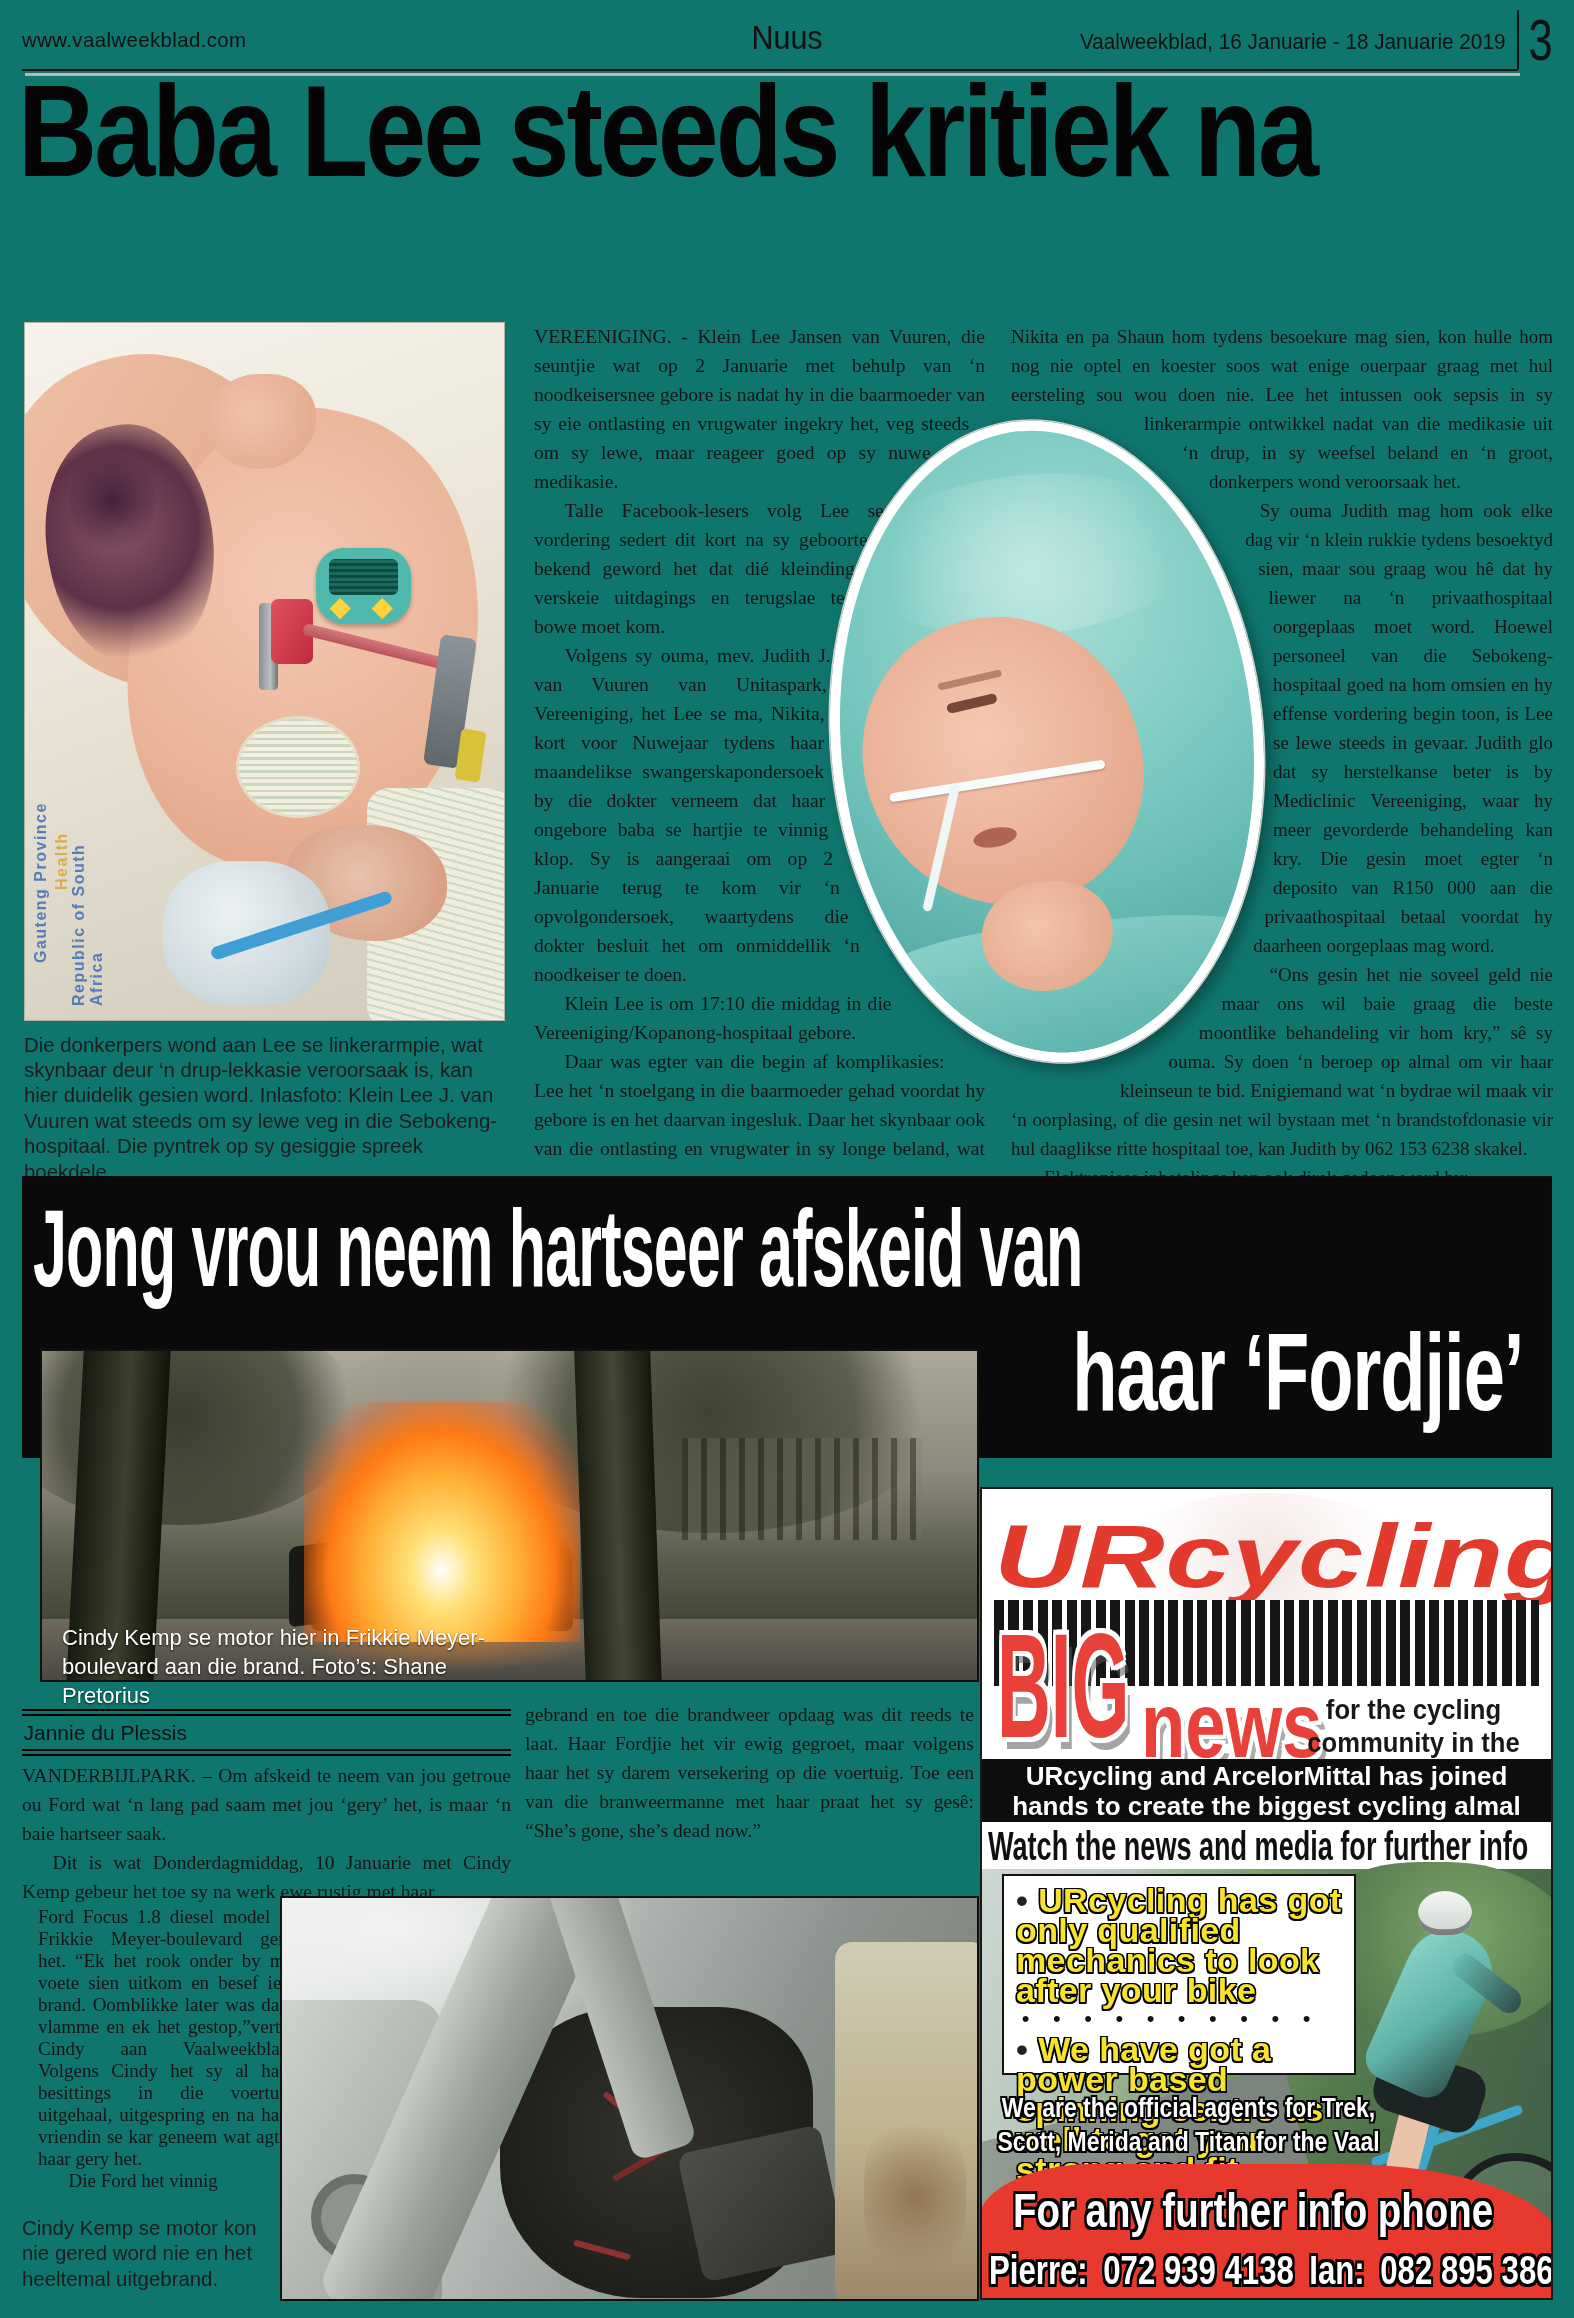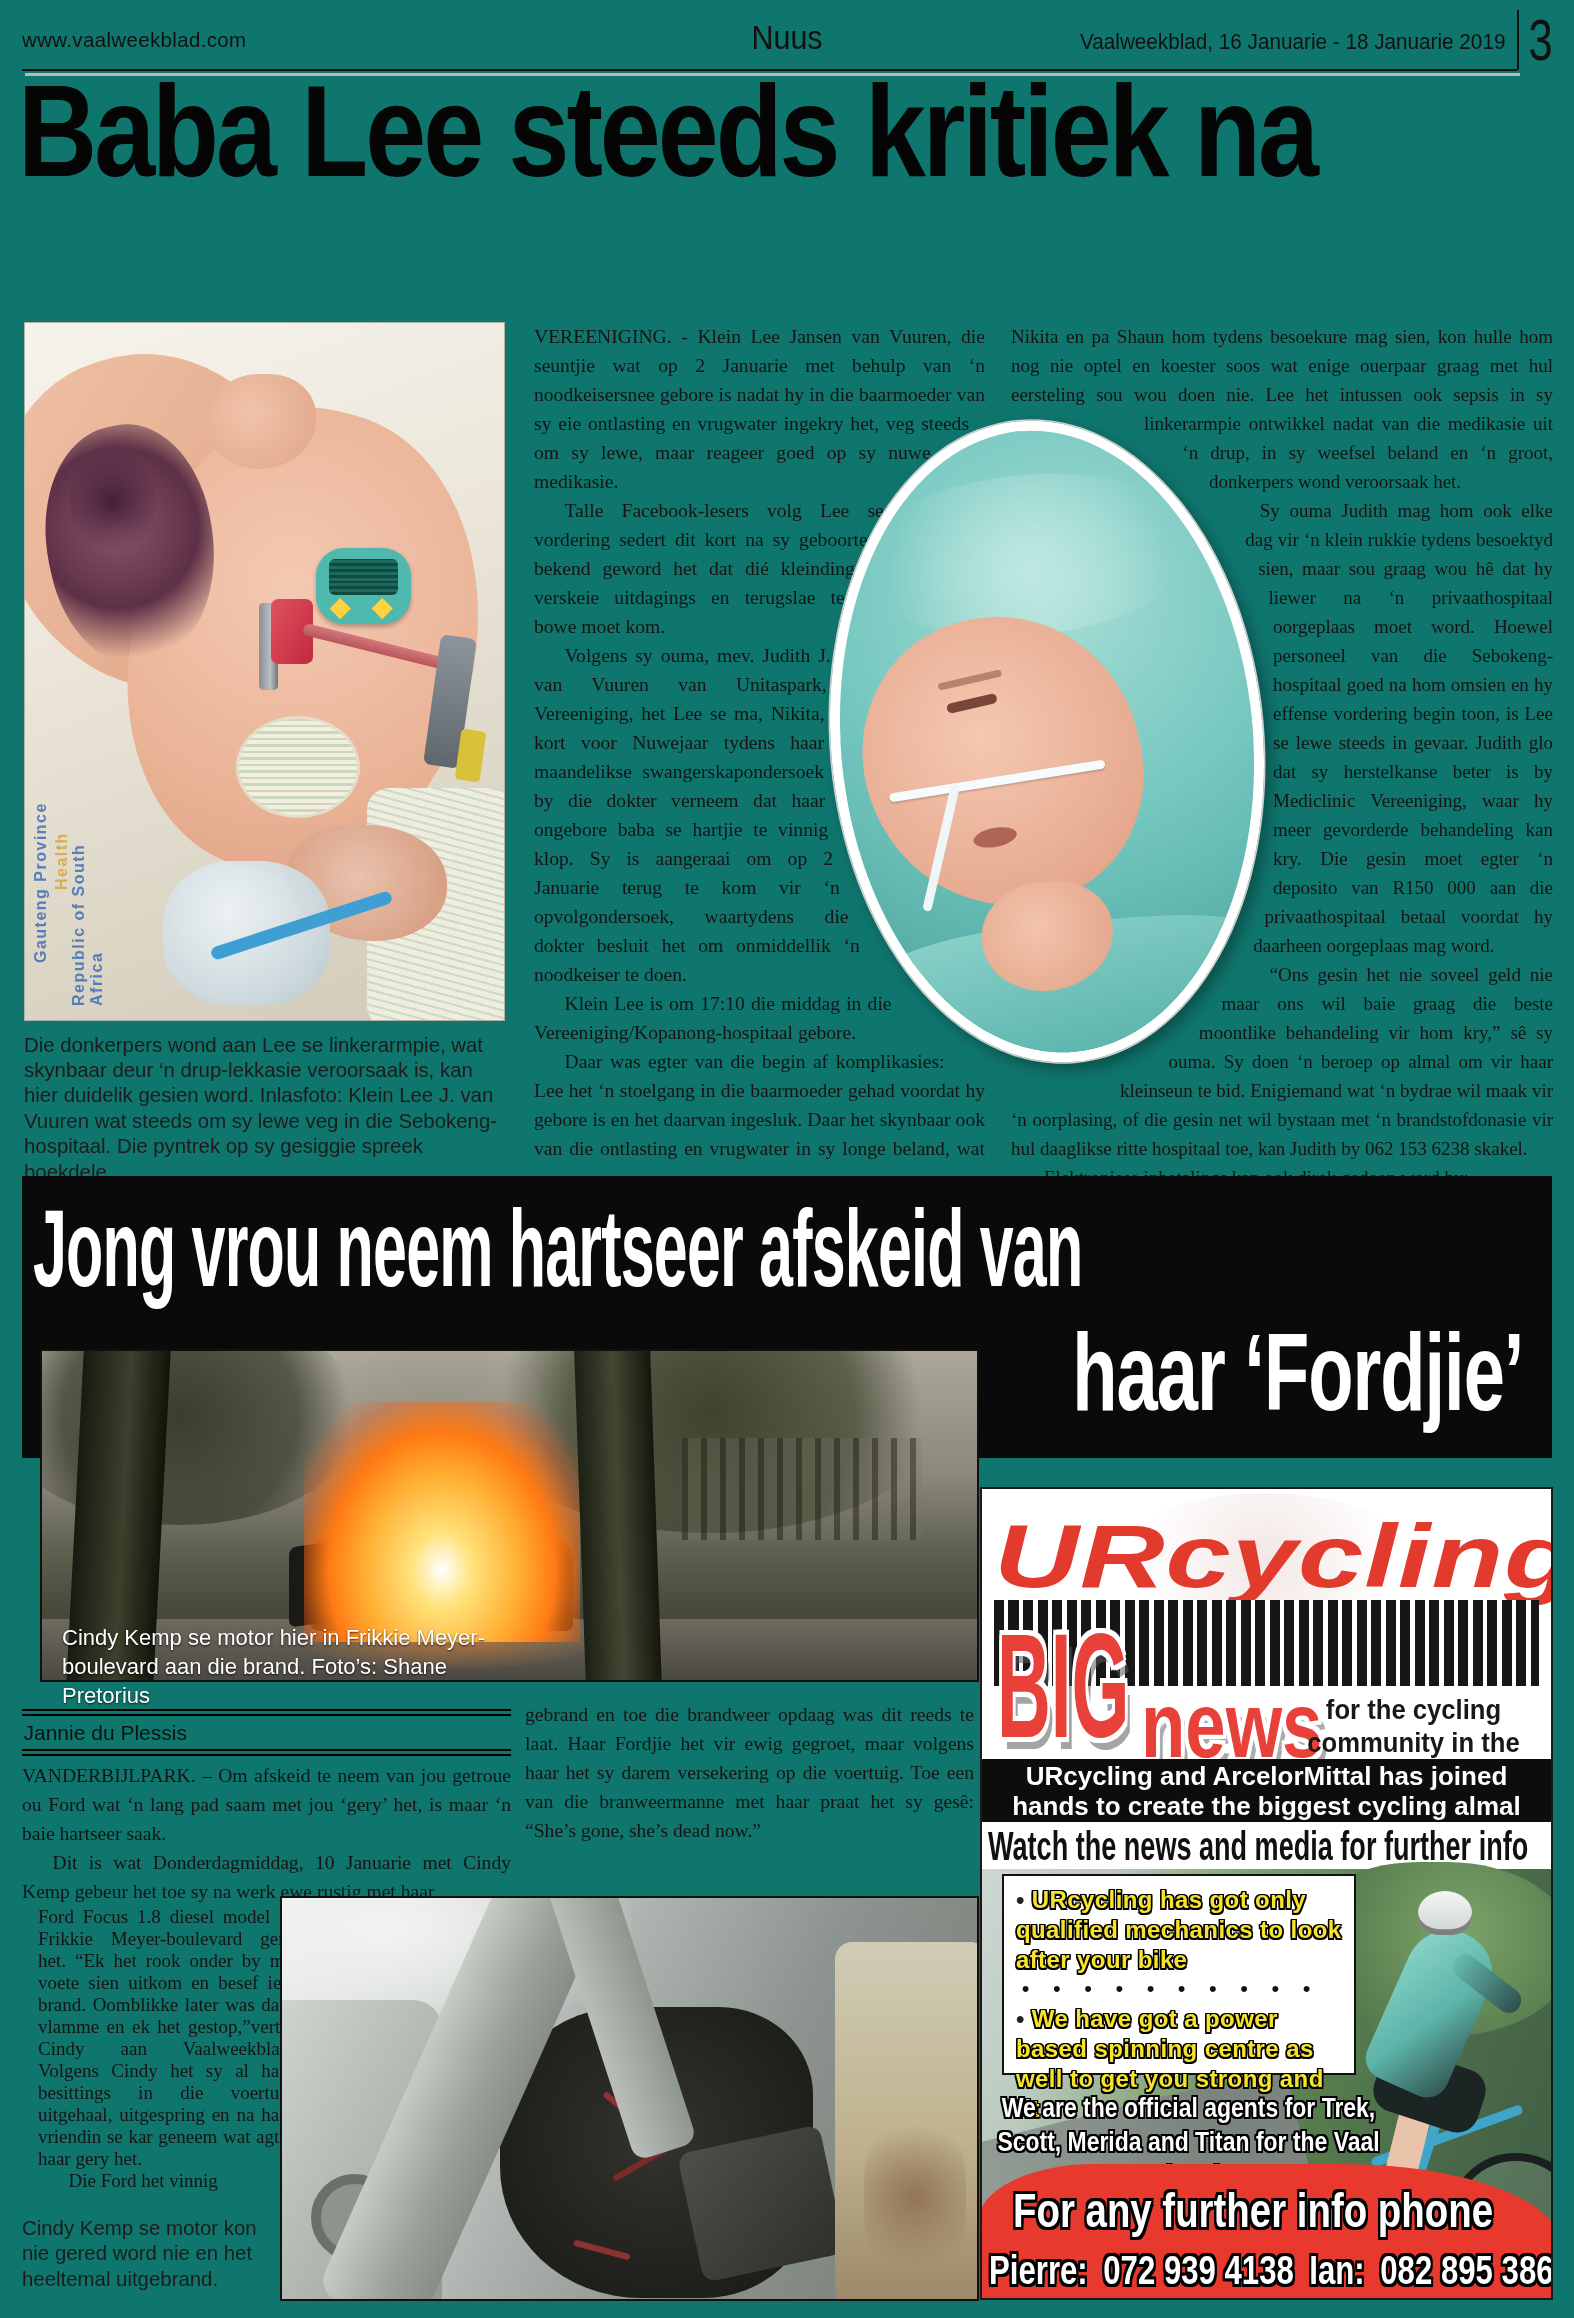--- a/index.html
+++ b/index.html
@@ -192,21 +192,21 @@
   .cy-shorts { left:393px; top:189px; width:109px; height:65px; border-radius:22px;
     background:#1d2424; transform:rotate(18deg); }
   .cy-arm { left:465px; top:102px; width:80px; height:25px; border-radius:13px;
     background:linear-gradient(90deg,#66bdb2,#2f4f4c); transform:rotate(38deg); }
   .cy-leg { left:407px; top:233px; width:32px; height:109px; border-radius:16px; background:#e9c4ab; transform:rotate(14deg); }
   .cy-frame1 { left:385px; top:262px; width:160px; height:10.2px; background:#3fa6c9; transform:rotate(-20deg); border-radius:5.1px; }
   .cy-frame2 { left:436px; top:240px; width:10.2px; height:109px; background:#3fa6c9; transform:rotate(18deg); border-radius:5.1px; }
   .cy-wheel1 { left:465px; top:284px; width:138px; height:138px; border-radius:50%; border:8.7px solid #1c1f1f; background:rgba(240,244,240,.12); }
   .cy-wheel2 { left:313px; top:305px; width:131px; height:131px; border-radius:50%; border:8.7px solid #1c1f1f; background:rgba(240,244,240,.12); }
   .ad-panel { left:20.4px; top:385px; width:354px; height:201px; background:#fff; border:2.2px solid #111; padding:8.7px 11.6px 0; }
-  .ad-bullet { font-size:24px; line-height:30px; font-weight:bold; color:#f7e32b; letter-spacing:0.4px;
+  .ad-bullet { font-size:34px; line-height:30px; font-weight:bold; color:#f7e32b; letter-spacing:0.4px;
     text-shadow:-1.5px -1.5px 0 #000,1.5px -1.5px 0 #000,-1.5px 1.5px 0 #000,1.5px 1.5px 0 #000,-1.5px 0 0 #000,1.5px 0 0 #000,0 -1.5px 0 #000,0 1.5px 0 #000; }
   .ad-bullet::before { content:"• "; color:#222; text-shadow:none; }
   .ad-dots { font-size:22px; color:#111; letter-spacing:8.7px; line-height:26px; text-shadow:none; margin:1.5px 0 1.5px 5.8px; }
   .ad-agents { left:4.4px; top:602px; width:494px; text-align:center; font-size:28px; line-height:34px; font-weight:bold; color:#fff;
     transform:scaleX(.82); transform-origin:left;
     text-shadow:-2.2px -2.2px 0 #000,2.2px -2.2px 0 #000,-2.2px 2.2px 0 #000,2.2px 2.2px 0 #000,-2.2px 0 0 #000,2.2px 0 0 #000,0 -2.2px 0 #000,0 2.2px 0 #000; }
   .ad-red { left:-4.4px; top:675px; width:582px; height:145px; background:#e8392f;
     border-top-left-radius:116px 58px; border-top-right-radius:218px 80px; }
   .ad-phonehead { left:30.5px; top:694px; font-size:48px; font-weight:bold; color:#fff; white-space:nowrap;
     transform:scaleX(.8); transform-origin:left;

